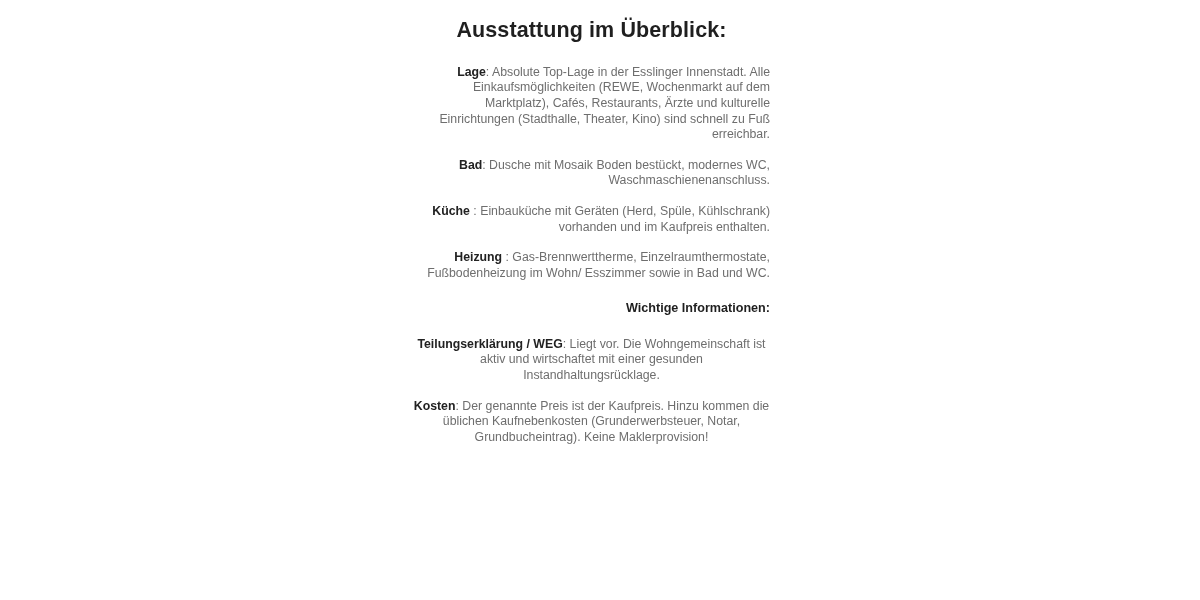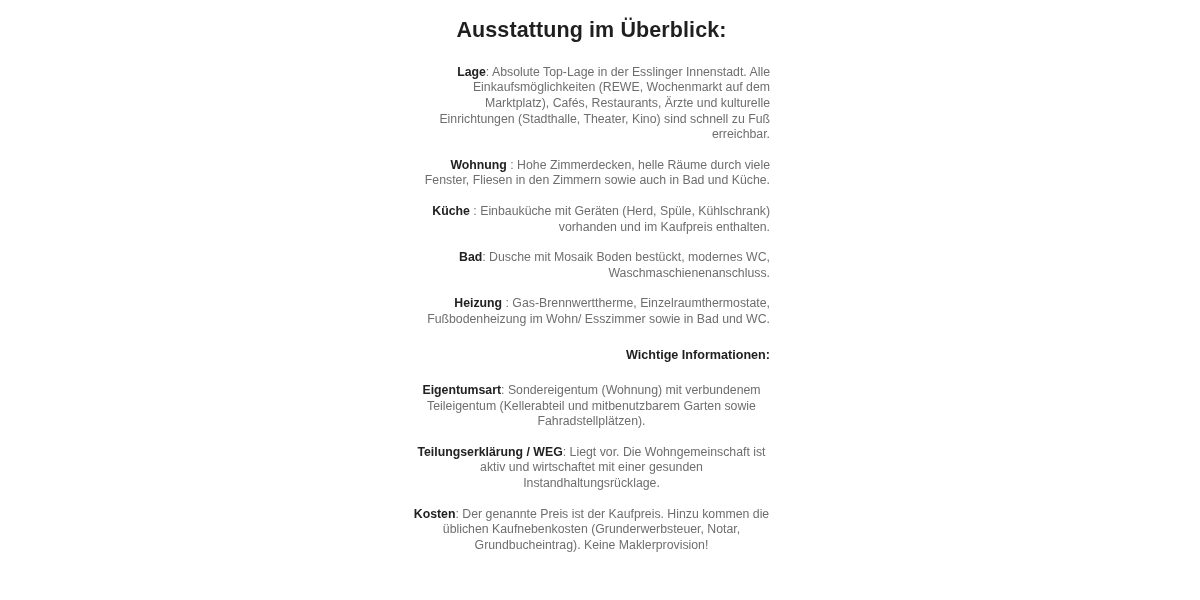--- a/index.html
+++ b/index.html
@@ -91,46 +91,40 @@
 
     <h1 class="doc-title">Ausstattung im Überblick:</h1>
 
     <div class="block-features">
 
       <p class="para spacer-first">
         <span class="label">Lage</span><span class="sep">: </span><span class="body">Absolute Top-Lage in der Esslinger Innenstadt. Alle Einkaufsmöglichkeiten (REWE, Wochenmarkt auf dem Marktplatz), Cafés, Restaurants, Ärzte und kulturelle Einrichtungen (Stadthalle, Theater, Kino) sind schnell zu Fuß erreichbar.</span>
       </p>
 
 
+
       <p class="para">
-        <span class="label">Wohnung</span><span class="sep"> : </span><span class="body">Hohe Zimmerdecken, helle Räume durch viele Fenster, Fliesen in den Zimmern sowie auch in Bad und Küche.</span>
+        <span class="label">Bad</span><span class="sep">: </span><span class="body">Dusche mit Mosaik Boden bestückt, modernes WC, Waschmaschienenanschluss.</span>
       </p>
 
       <p class="para">
         <span class="label">Küche</span><span class="sep"> : </span><span class="body">Einbauküche mit Geräten (Herd, Spüle, Kühlschrank) vorhanden und im Kaufpreis enthalten.</span>
-      </p>
-
-      <p class="para">
-        <span class="label">Bad</span><span class="sep">: </span><span class="body">Dusche mit Mosaik Boden bestückt, modernes WC, Waschmaschienenanschluss.</span>
       </p>
 
       <p class="para">
         <span class="label">Heizung</span><span class="sep"> : </span><span class="body">Gas-Brennwerttherme, Einzelraumthermostate, Fußbodenheizung im Wohn/ Esszimmer sowie in Bad und WC.</span>
       </p>
 
 
     </div>
 
     <h2 class="section-heading">Wichtige Informationen:</h2>
 
     <div class="block-info">
 
-      <p class="para centered">
-        <span class="label">Eigentumsart</span><span class="sep">: </span><span class="body">Sondereigentum (Wohnung) mit verbundenem Teileigentum (Kellerabteil und mitbenutzbarem Garten sowie Fahradstellplätzen).</span>
-      </p>
 
       <p class="para centered">
         <span class="label">Teilungserklärung / WEG</span><span class="sep">: </span><span class="body">Liegt vor. Die Wohngemeinschaft ist aktiv und wirtschaftet mit einer gesunden Instandhaltungsrücklage.</span>
       </p>
 
       <p class="para centered">
         <span class="label">Kosten</span><span class="sep">: </span><span class="body">Der genannte Preis ist der Kaufpreis. Hinzu kommen die üblichen Kaufnebenkosten (Grunderwerbsteuer, Notar, Grundbucheintrag). Keine Maklerprovision!</span>
       </p>
 
     </div>

